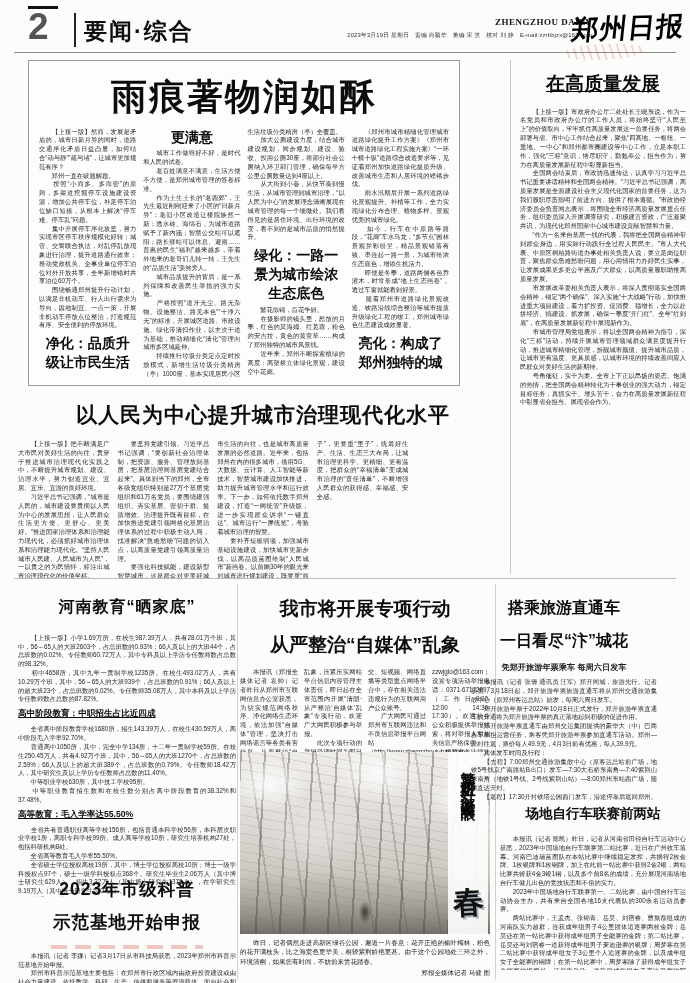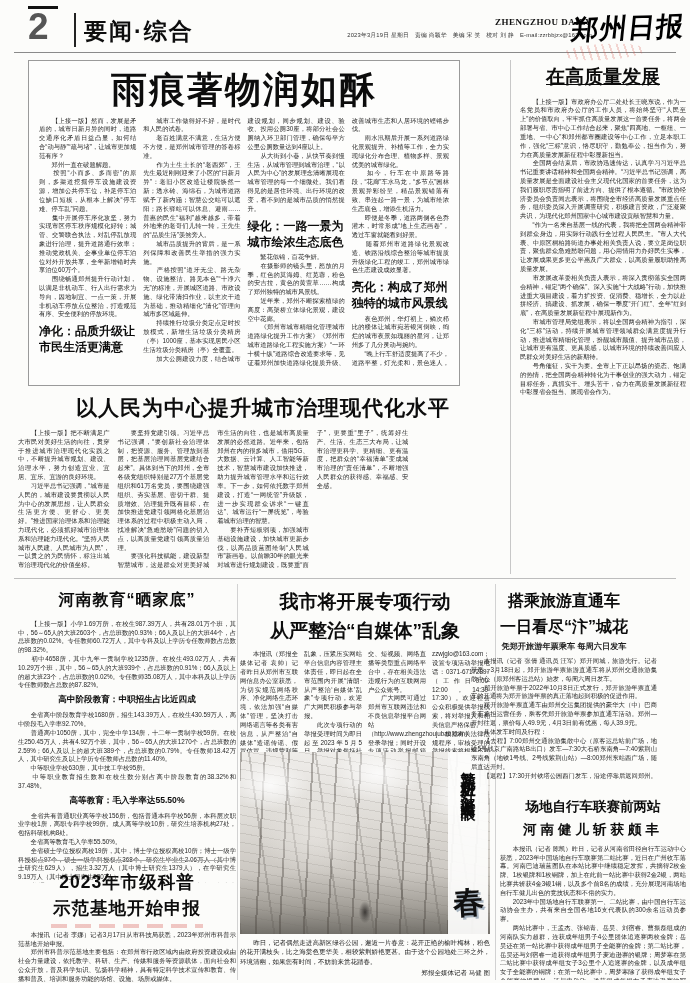--- a/index.html
+++ b/index.html
@@ -11,41 +11,41 @@
   .vbar{position:absolute;left:74px;top:13px;width:2px;height:34px;background:#222;}
   .section-title{position:absolute;left:84px;top:16px;font-size:23px;font-weight:900;letter-spacing:2px;color:#0d0d0d;}
   .mast-en{position:absolute;right:98px;top:17px;font-size:9px;font-weight:700;font-family:"Liberation Serif",serif;letter-spacing:.5px;color:#111;}
   .dateline{position:absolute;right:98px;top:31px;font-size:5.8px;color:#333;letter-spacing:.2px;}
   .mast-cn{position:absolute;right:6px;top:10px;font-size:27px;font-weight:900;font-family:"DejaVu Serif",serif;transform:skewX(-8deg) rotate(-2deg);color:#000;letter-spacing:1px;}
   .head-rule{position:absolute;left:14px;top:52px;width:662px;height:1px;background:#8a8a8a;}
   .bleed-mark{position:absolute;left:562px;top:44px;width:84px;height:16px;border-radius:50%;opacity:.22;background:repeating-linear-gradient(75deg,#d24b3f 0 2px,transparent 2px 7px);transform:rotate(-3deg);}
   
   .body-text{font-size:6.3px;line-height:1.4;text-align:justify;color:#262626;white-space:pre-line;}
   .colbox{overflow:hidden;column-fill:auto;}
-  h1,h2,h3,h4{margin:4px;padding:0;font-weight:900;color:#0c0c0c;}
+  h1,h2,h3,h4{margin:11px;padding:0;font-weight:900;color:#0c0c0c;}
   
   .lead-box{position:absolute;left:28px;top:60px;width:432px;height:326px;border:1px solid #9a9a9a;background:#fdfdfc;padding:5px 10px;box-sizing:border-box;}
   .lead-head{text-align:center;font-size:36px;letter-spacing:2px;line-height:1.1;}
   .lead-body{margin-top:7px;height:252px;column-count:4;column-gap:7px;}
-  .lead-sub{font-size:12px;line-height:1.35;margin:4px 0 3px 0;}
+  .lead-sub{font-size:14px;line-height:1.35;margin:4px 0 3px 0;text-align:center;}
   
   .rt{position:absolute;left:520px;top:60px;width:166px;}
   .rt h2{text-align:center;font-size:19px;line-height:1.35;text-decoration:underline;}
   .rt .body-text{margin-top:8px;height:438px;overflow:hidden;}
   .vrule-main{position:absolute;left:510px;top:60px;width:1px;height:514px;background:#c7c7c7;}
   
   .people{position:absolute;left:18px;top:390px;width:490px;}
   .people h2{text-align:center;font-size:21px;letter-spacing:1px;}
   .people-body{margin-top:7px;height:148px;column-count:5;column-gap:8px;}
   .mid-rule{position:absolute;left:14px;top:578px;width:662px;height:1px;background:#bdbdbd;}
   
   .edu{position:absolute;left:18px;top:586px;width:218px;}
   .edu h2{text-align:center;font-size:16px;line-height:1.3;letter-spacing:1px;}
   .edu .body-text{margin-top:5px;}
-  .edu-sub{text-align:center;font-size:8.6px;margin:4px 0 3px 0;}
+  .edu-sub{font-size:8.6px;margin:4px 0 3px 0;text-decoration:underline;}
   .edu-wrap{height:268px;overflow:hidden;}
   .edu-rule{position:absolute;left:30px;top:860px;width:194px;height:1px;background:#aaa;}
   
   .kepu{position:absolute;left:18px;top:868px;width:218px;}
   .kepu h2{text-align:center;font-size:17.5px;line-height:1.25;letter-spacing:1px;}
   .kepu-redmarks{width:152px;height:4px;margin:1px auto 3px auto;opacity:.55;background:repeating-linear-gradient(90deg,#e59a95 0 16px,transparent 16px 24px);}
   .kepu .body-text{height:104px;overflow:hidden;}
   
   .zmt{position:absolute;left:240px;top:586px;width:250px;}
   .zmt h2{text-align:center;font-size:19px;line-height:1.3;}
@@ -221,19 +221,18 @@
     <div class="body-text">　　本报讯（记者 张倩 通讯员 汪军）郑开同城，旅游先行。记者获悉，3月18日起，郑开旅游年票旅游直通车将从郑州交通旅游集散中心（原郑州客运总站）始发，每周六周日发车。
 　　郑开旅游年票于2022年10月8日正式发行，郑开旅游年票直通车的开通将为郑开旅游年票的真正落地起到积极的促进作用。
 　　郑开旅游年票直通车由郑州交运集团提供的豪华大（中）巴商务车承担运营任务，乘客凭郑开旅游年票参加直通车活动。郑州—开封往返，票价每人49.9元，4月3日前有优惠，每人39.9元。
 　　具体发车时间及行程：
 　　【去程】7:00郑州交通旅游集散中心（原客运总站前广场，地铁5号线京广南路站B出口）发车—7:30大石桥东南角—7:40紫荆山东南角（地铁1号线、2号线紫荆山站）—8:00郑州东站西广场，随后直达开封。
 　　【返程】17:30开封铁塔公园西门发车，沿途停靠后返回郑州。</div>
   </div>
 
   <div class="cyc">
     <h2>场地自行车联赛前两站</h2>
-    <h2 class="line2">河南健儿斩获颇丰</h2>
     <div class="body-text">　　本报讯（记者 陈凯）昨日，记者从河南省田径自行车运动中心获悉，2023年中国场地自行车联赛第二站比赛，近日在广州收车落幕。河南巴迪瑞蓝图队在本站比赛中继续稳定发挥，共摘得2枚金牌、1枚银牌和1枚铜牌，加上在此前一站比赛中获得2金2银，两站比赛共斩获4金3银1铜，以及多个前8名的成绩，充分展现河南场地自行车健儿出色的竞技状态和不俗的实力。
 　　2023年中国场地自行车联赛第一、二站比赛，由中国自行车运动协会主办，共有来自全国各地16支代表队的300余名运动员参赛。
 　　两站比赛中，王孟杰、张锦青、岳昊、刘宿睿、曹振磊组成的河南队实力超群，连获成年组男子4公里团体追逐赛两枚金牌；岳昊还在第一站比赛中获得成年组男子全能赛的金牌；第二站比赛，岳昊还与刘宿睿一道获得成年组男子麦迪逊赛的银牌；周梦寒在第二站比赛中获得成年组女子3公里个人追逐赛的金牌，以及成年组女子全能赛的铜牌；在第一站比赛中，周梦寒除了获得成年组女子全能赛的银牌外，还与申欣欣一道获得成年组女子麦迪逊赛的冠军。</div>
   </div>
 
 </div>
 
 </body></html>

